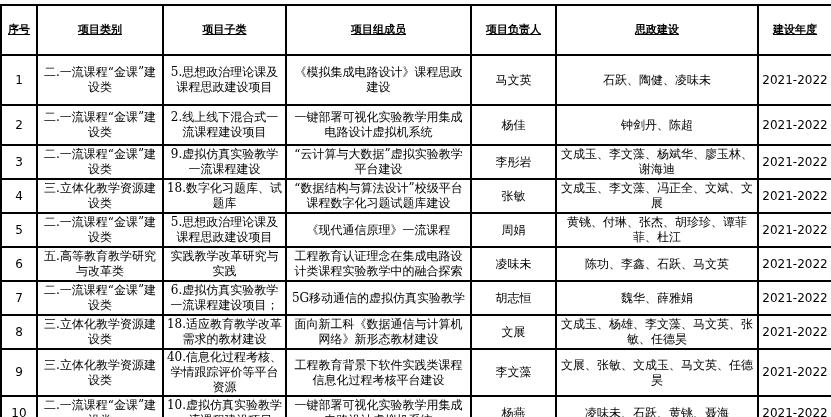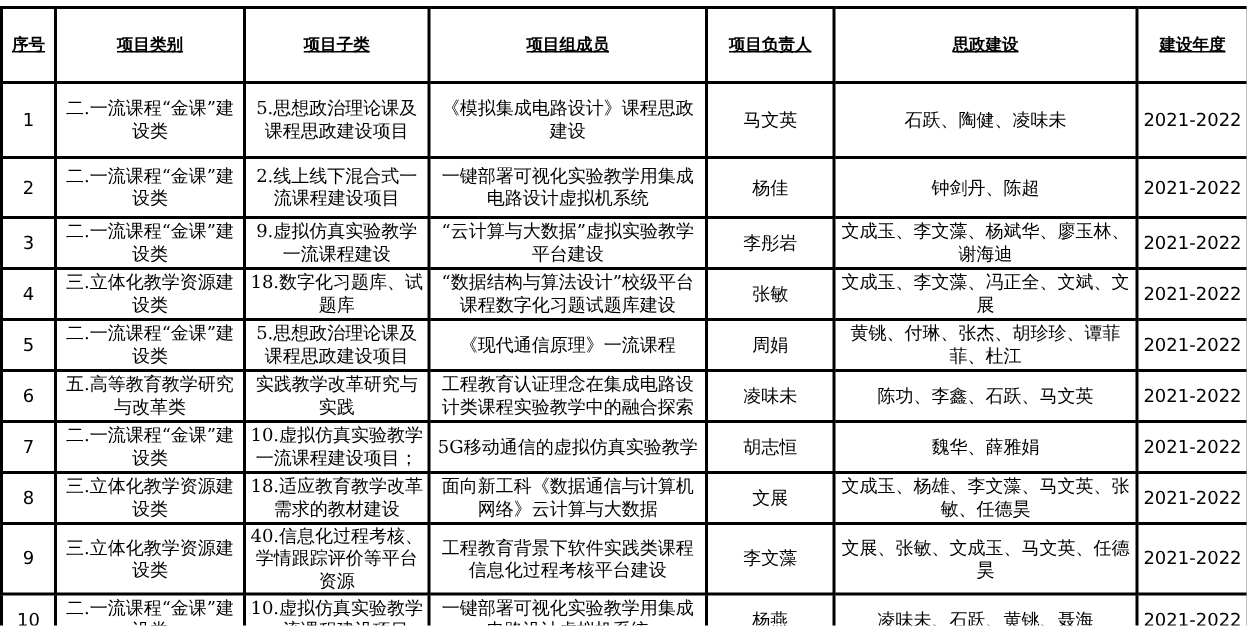--- a/index.html
+++ b/index.html
@@ -100,31 +100,31 @@
           <td>五.高等教育教学研究与改革类</td>
           <td>实践教学改革研究与实践</td>
           <td>工程教育认证理念在集成电路设计类课程实验教学中的融合探索</td>
           <td>凌味未</td>
           <td>陈功、李鑫、石跃、马文英</td>
           <td class="num">2021-2022</td>
         </tr>
         <tr>
           <td class="num">7</td>
           <td>二.一流课程“金课”建设类</td>
-          <td>10.虚拟仿真实验教学一流课程建设项目；</td>
+          <td>6.虚拟仿真实验教学一流课程建设项目；</td>
           <td>5G移动通信的虚拟仿真实验教学</td>
           <td>胡志恒</td>
           <td>魏华、薛雅娟</td>
           <td class="num">2021-2022</td>
         </tr>
         <tr>
           <td class="num">8</td>
           <td>三.立体化教学资源建设类</td>
           <td>18.适应教育教学改革需求的教材建设</td>
-          <td>面向新工科《数据通信与计算机网络》云计算与大数据</td>
+          <td>面向新工科《数据通信与计算机网络》新形态教材建设</td>
           <td>文展</td>
           <td>文成玉、杨雄、李文藻、马文英、张敏、任德昊</td>
           <td class="num">2021-2022</td>
         </tr>
         <tr>
           <td class="num">9</td>
           <td>三.立体化教学资源建设类</td>
           <td>40.信息化过程考核、学情跟踪评价等平台资源</td>
           <td>工程教育背景下软件实践类课程信息化过程考核平台建设</td>
           <td>李文藻</td>

